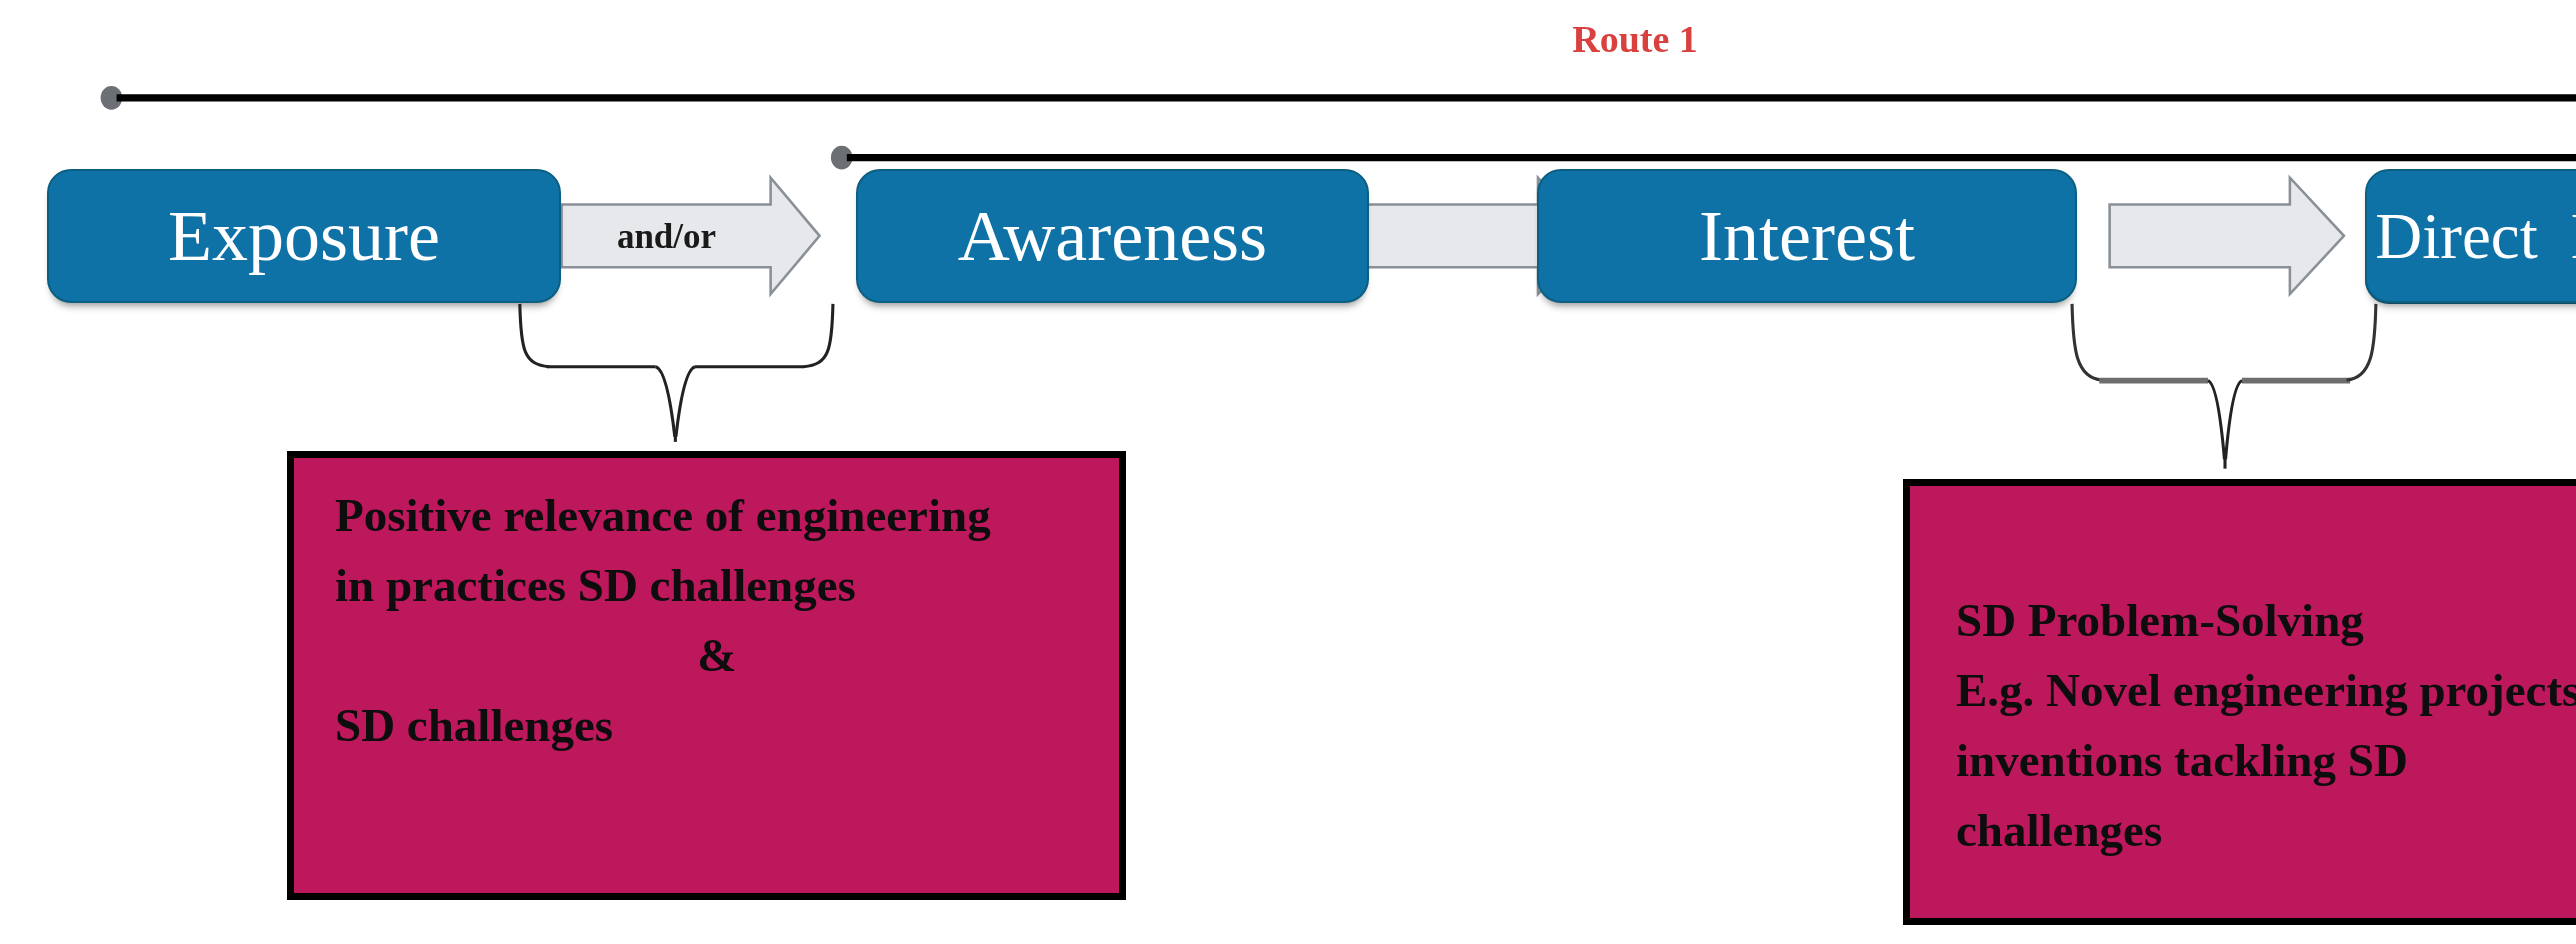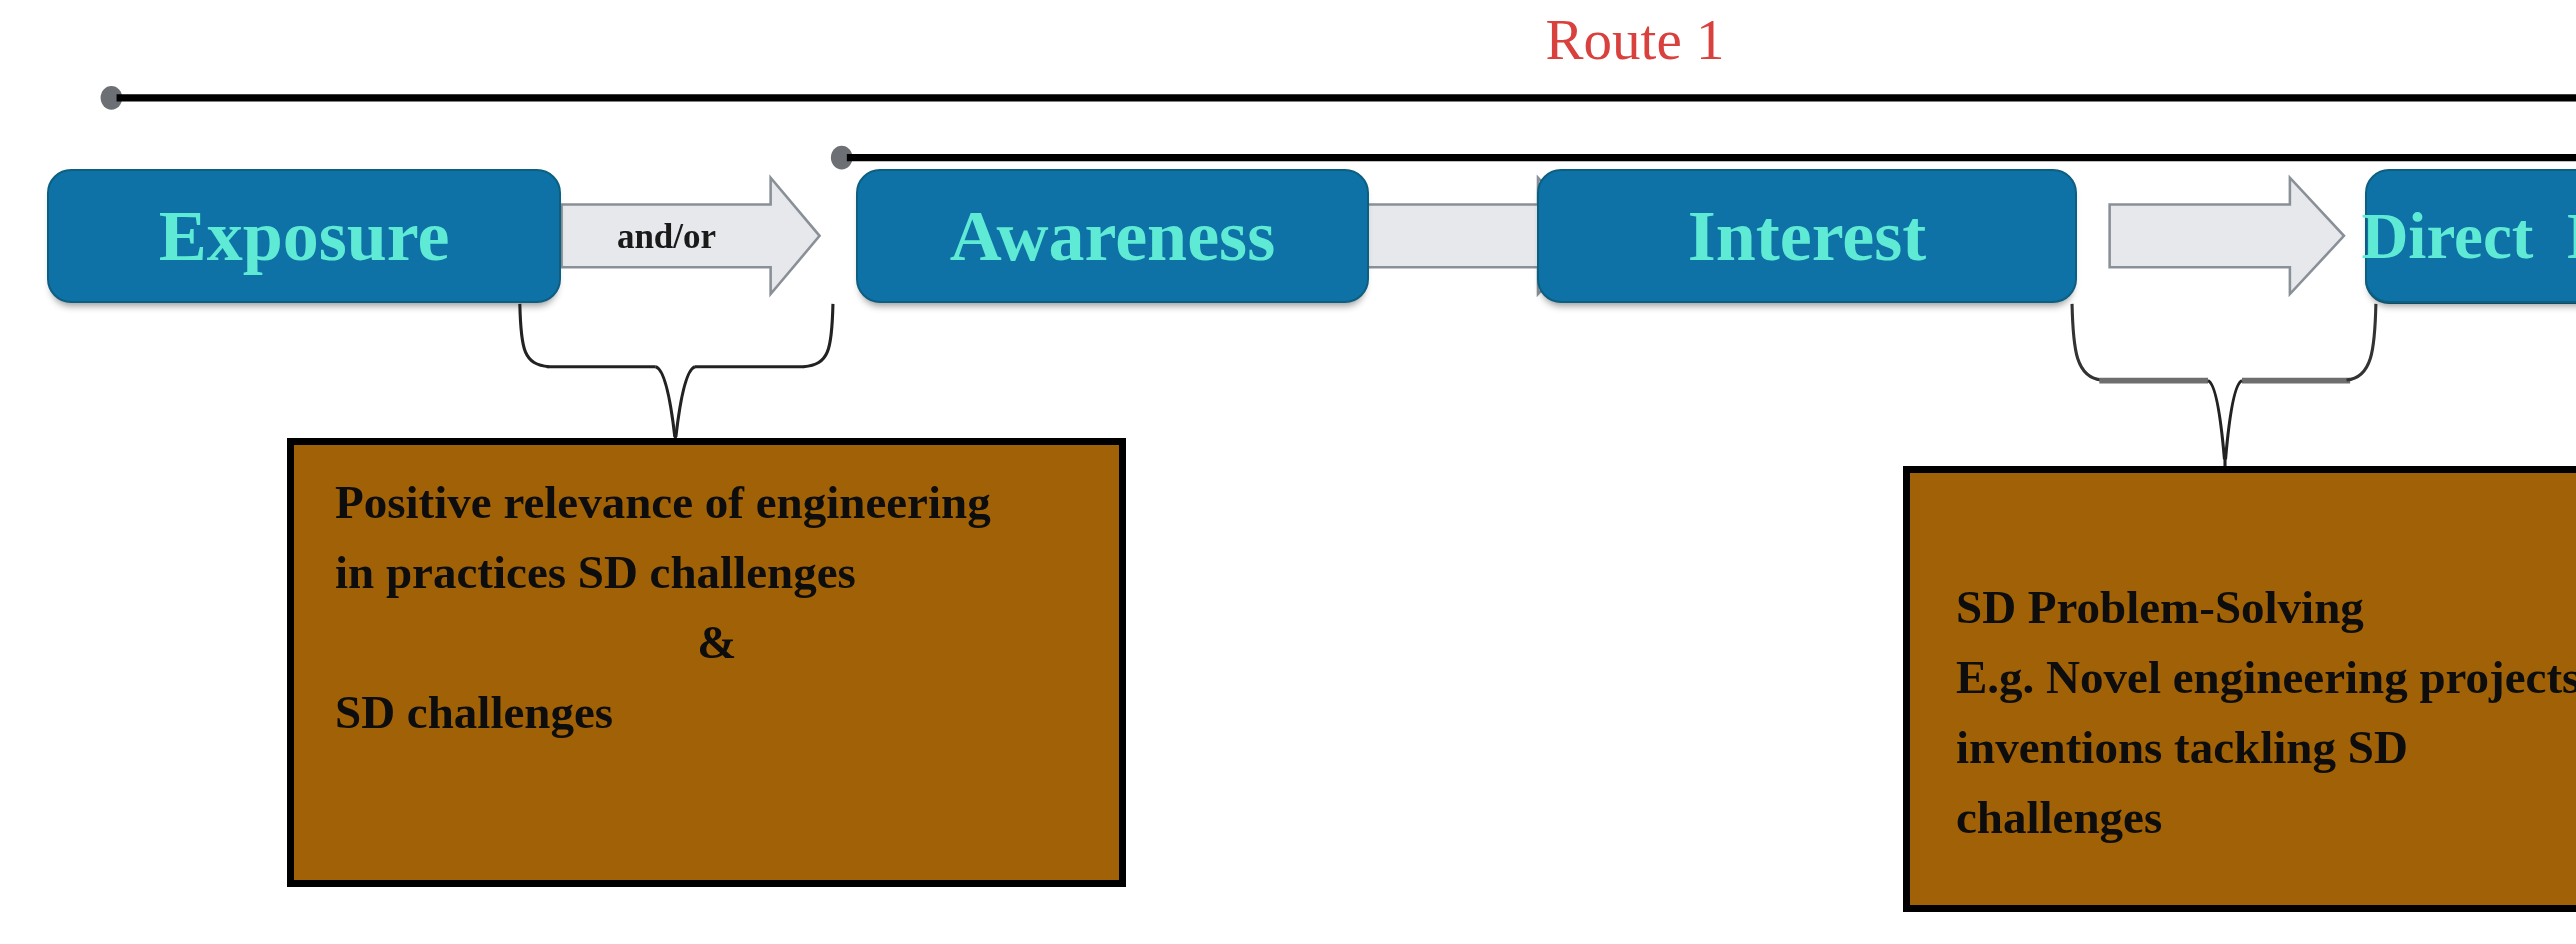--- a/index.html
+++ b/index.html
@@ -16,44 +16,44 @@
     left: 0; top: 0;
     width: 2957px; height: 944px;
     z-index: 1;
   }
   .route-label {
     position: absolute;
     left: 1403px;
     width: 464px;
     text-align: center;
     color: #D9413F;
-    font-size: 57px;
-    font-weight: normal;
+    font-size: 38px;
+    font-weight: bold;
     line-height: 61px;
     z-index: 3;
   }
   .route-label.r1 { top: 9.3px; }
   .route-label.r2 { top: 92px; }
   .stage-box {
     position: absolute;
     top: 169px;
     height: 134px;
     background: #0F72A6;
     border: 2.1px solid #0C5F80;
     border-radius: 24px;
     box-sizing: border-box;
     display: flex;
     align-items: center;
     justify-content: center;
     box-shadow: 0 6.2px 7.2px -4.1px rgba(40,40,40,0.45);
     z-index: 3;
   }
   .stage-box .stage-label {
-    color: #5eead4;
-    font-weight: bold;
+    color: #ffffff;
+    font-weight: normal;
     font-size: 72px;
     white-space: pre;
     text-align: center;
   }
   #stage-exposure   { left: 47px;   width: 514px;  }
   #stage-awareness  { left: 856px; width: 513px;  }
   #stage-interest   { left: 1537px; width: 540px;  }
   #stage-direct     { left: 2365px; width: 544px; }
   #stage-direct .stage-label { font-size: 65px; }
   
@@ -73,23 +73,24 @@
     width: 211px; height: 63px;
     display: flex; align-items: center; justify-content: center;
     font-weight: bold;
     font-size: 35px;
     color: #1a1a1a;
     z-index: 3;
   }
   .note-box {
     position: absolute;
     border: 7.2px solid #000000;
-    background: #a16207;
+    background: #be185d;
     box-sizing: border-box;
     z-index: 3;
+    margin-top: 13px;
   }
   #note-left  { left: 287px;  top: 438px; width: 839px; height: 449px; padding: 21.6px 20.6px 0 41px; }
   #note-right { left: 1903px; top: 466px; width: 789px; height: 446px; padding: 99px 15.5px 0 46px; }
   .note-line {
     font-weight: bold;
     font-size: 47px;
     line-height: 70px;
     color: #0d0d0d;
     white-space: pre;
   }

